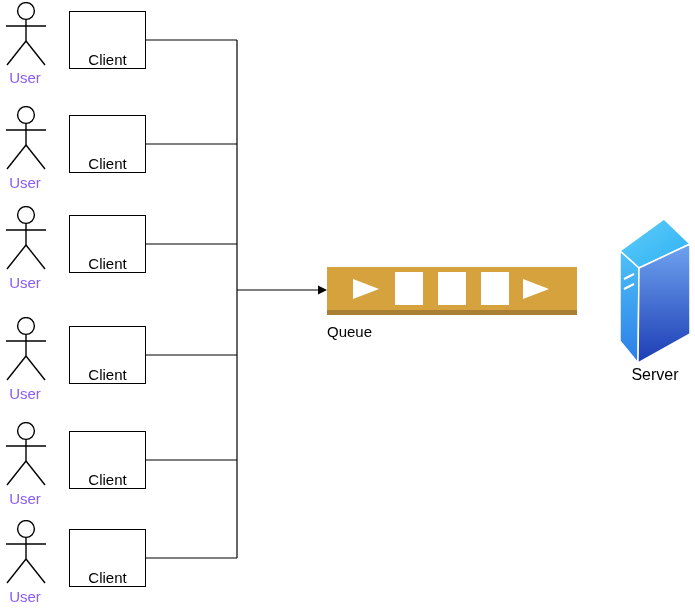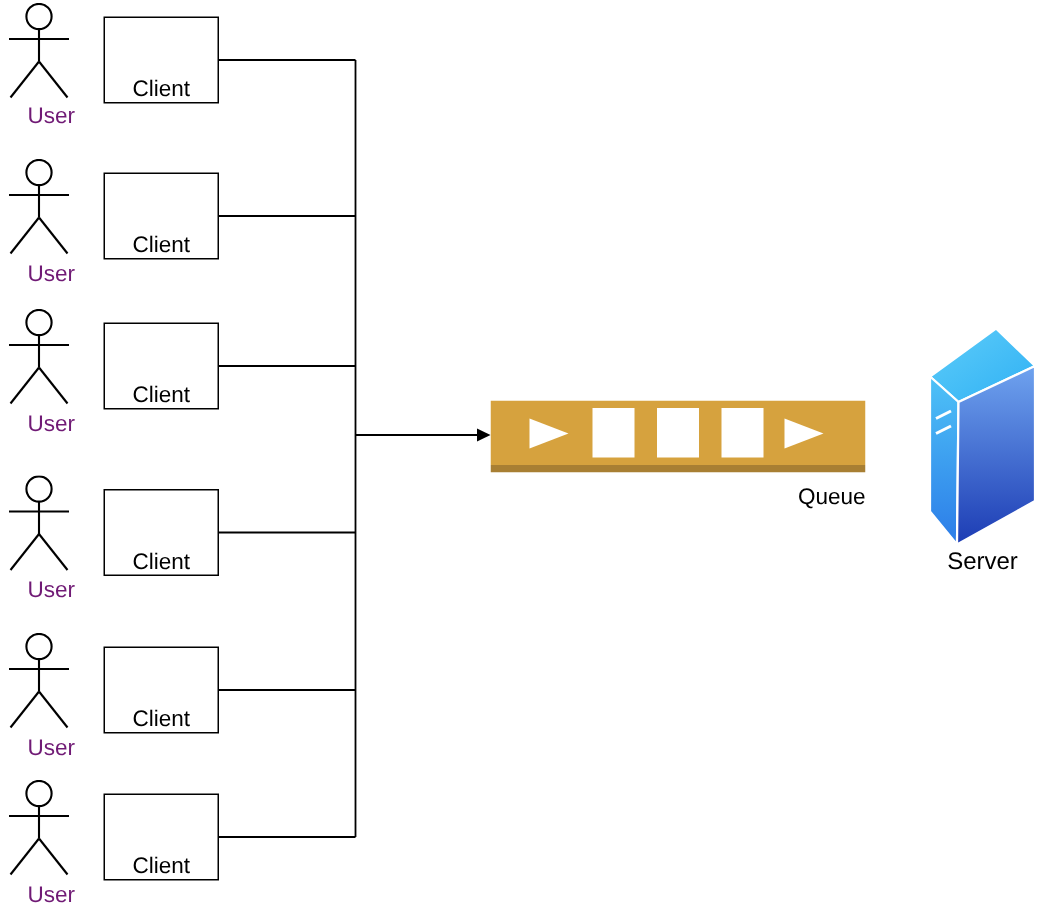--- a/index.html
+++ b/index.html
@@ -2,32 +2,32 @@
 <html><head>
 <meta charset="utf-8">
 <style>
   html,body { margin:0; padding:0; background:#ffffff; }
   .canvas {
     position:relative; width:695px; height:612px; background:#ffffff;
     font-family:"Liberation Sans", sans-serif; color:#000; overflow:hidden;
   }
   .abs { position:absolute; }
   .actor-label {
-    position:absolute; width:50px; text-align:right;
-    font-size:15px; color:#701a75; line-height:16px;
+    position:absolute; width:50px; text-align:center;
+    font-size:15px; color:#8b5cf6; line-height:16px;
   }
   .client-box {
     position:absolute; left:69px; width:77px; height:58px;
     background:#ffffff; border:1.5px solid #000000;
     display:flex; align-items:flex-end; justify-content:center;
     font-size:15px; color:#000; box-sizing:border-box;
   }
   .queue-label {
     position:absolute; left:327px; top:323px; width:250px;
-    text-align:right; font-size:15px; color:#000;
+    text-align:left; font-size:15px; color:#000;
   }
   .server-label {
     position:absolute; left:608px; top:366px; width:94px;
     text-align:center; font-size:16px; color:#000;
   }
   .actor-svg line, .actor-svg circle { stroke:#000000; stroke-width:1.4; fill:none; }
   .connector { stroke:#000000; stroke-width:1.2; fill:none; }
   .arrow-head { fill:#000000; stroke:none; }
 </style>
 </head>

